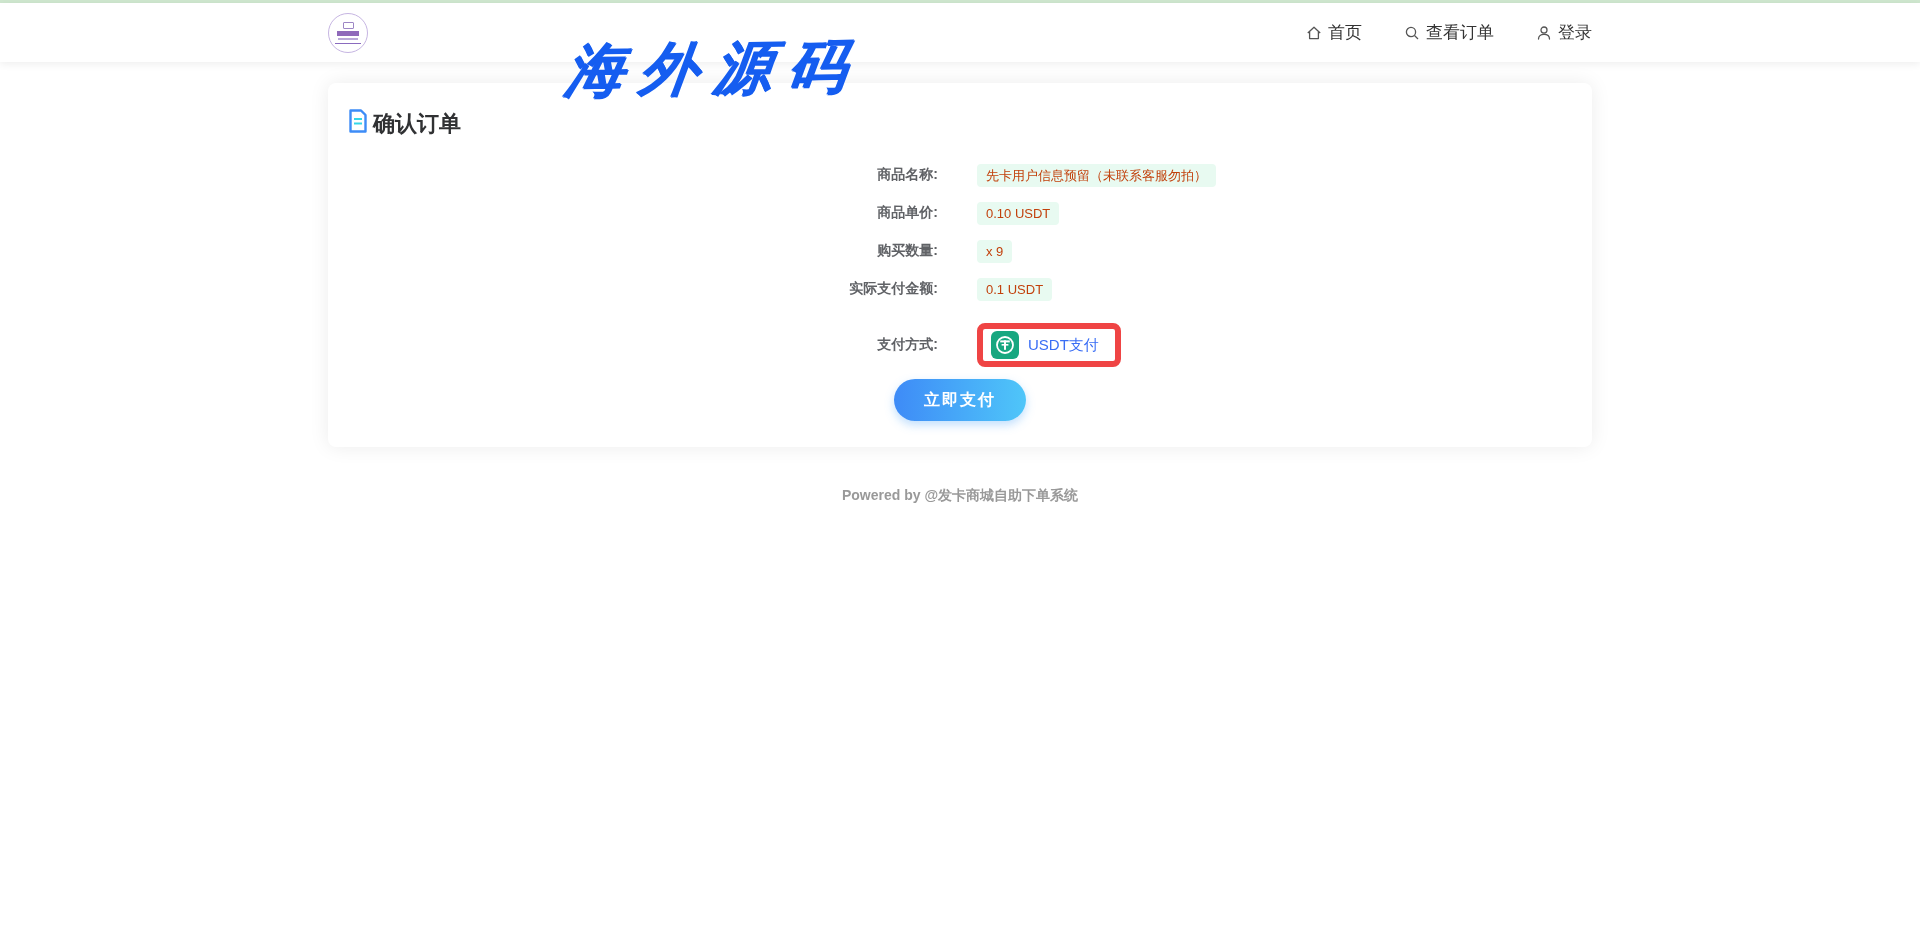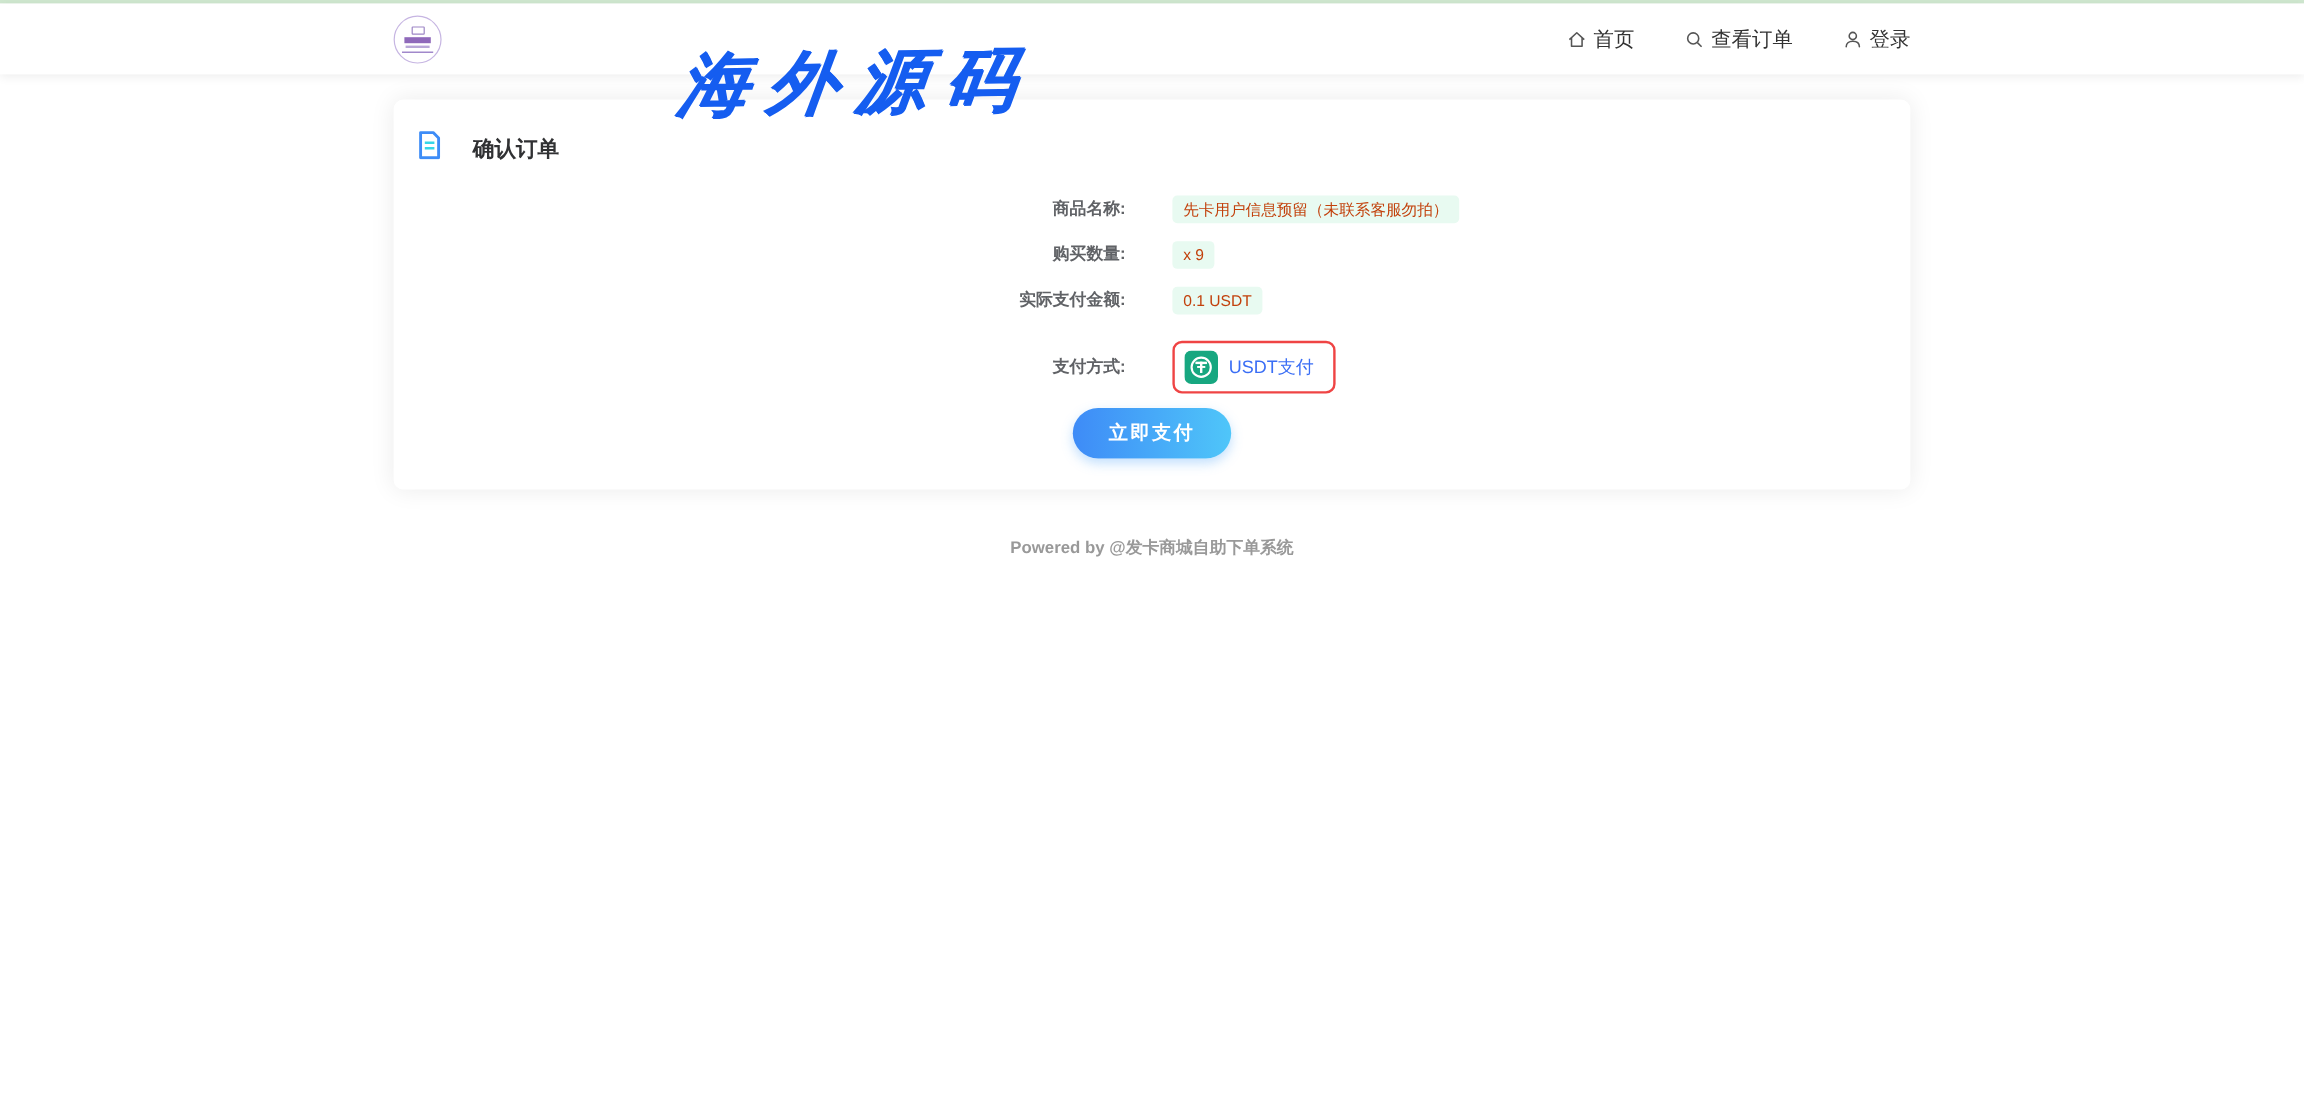--- a/index.html
+++ b/index.html
@@ -28,34 +28,34 @@
 
   .watermark { position: absolute; left: 566px; top: 30px; z-index: 5;
     font-size: 58px; font-weight: 900; font-style: italic; letter-spacing: 16px;
     color: #155df0; transform: skewX(-8deg) rotate(-1deg);
     text-shadow: 1px 1px 0 #155df0; pointer-events: none; }
 
   .order-card { width: 1264px; margin: 21px auto 0; background: #ffffff;
     border-radius: 8px; box-shadow: 0 0 20px rgba(0,0,0,0.08);
     padding: 26px 0 26px; position: relative; z-index: 1; }
 
-  .card-title { display: flex; align-items: center; gap: 26px; margin-left: 20px;
-    font-size: 18px; font-weight: bold; color: #303133; }
+  .card-title { display: flex; align-items: center; gap: 5px; margin-left: 20px;
+    font-size: 22px; font-weight: bold; color: #303133; }
 
   .order-form { margin-top: 24px; }
   .form-row { display: flex; align-items: center; min-height: 24px; margin-bottom: 14px; }
   .form-row.payment-row { margin-top: 22px; margin-bottom: 6px; min-height: 44px; }
   .row-label { width: 610px; text-align: right; font-size: 14px; color: #606266; flex: none; font-weight: bold; }
   .row-value { margin-left: 39px; }
 
   .badge { display: inline-block; background: #e8faf1; color: #c2410c;
     font-size: 13px; line-height: 1; padding: 5px 9px; border-radius: 4px; }
 
   .usdt-btn { display: inline-flex; align-items: center; gap: 9px; height: 44px;
-    padding: 0 16px 0 8px; background: #ffffff; border: 2px solid #ef4444;
+    padding: 0 16px 0 8px; background: #ffffff; border: 6px solid #ef4444;
     border-radius: 8px; color: #3a6ef5; font-size: 15px; cursor: pointer;
     font-family: "Liberation Sans", "DejaVu Sans", sans-serif; }
   .usdt-btn svg { display: block; }
 
   .pay-btn { display: block; margin: 12px auto 0; width: 132px; height: 42px;
     border: none; border-radius: 21px; cursor: pointer;
     background: linear-gradient(to right, #3e8bf7, #4fc6f9);
     color: #ffffff; font-size: 16px; font-weight: bold; letter-spacing: 2px;
     box-shadow: 0 4px 10px rgba(77,163,248,0.35);
     font-family: "Liberation Sans", "DejaVu Sans", sans-serif; }
@@ -121,20 +121,26 @@
   </div>
 
   <div class="order-form">
     <div class="form-row">
       <div class="row-label">商品名称:</div>
       <div class="row-value">
         <span class="badge">先卡用户信息预留（未联系客服勿拍）</span>
       </div>
     </div>
     <div class="form-row">
+      <div class="row-label">商品单价:</div>
+      <div class="row-value">
+        <span class="badge">0.10 USDT</span>
+      </div>
+    </div>
+    <div class="form-row">
       <div class="row-label">购买数量:</div>
       <div class="row-value">
         <span class="badge">x 9</span>
       </div>
     </div>
     <div class="form-row">
       <div class="row-label">实际支付金额:</div>
       <div class="row-value">
         <span class="badge">0.1 USDT</span>
       </div>

